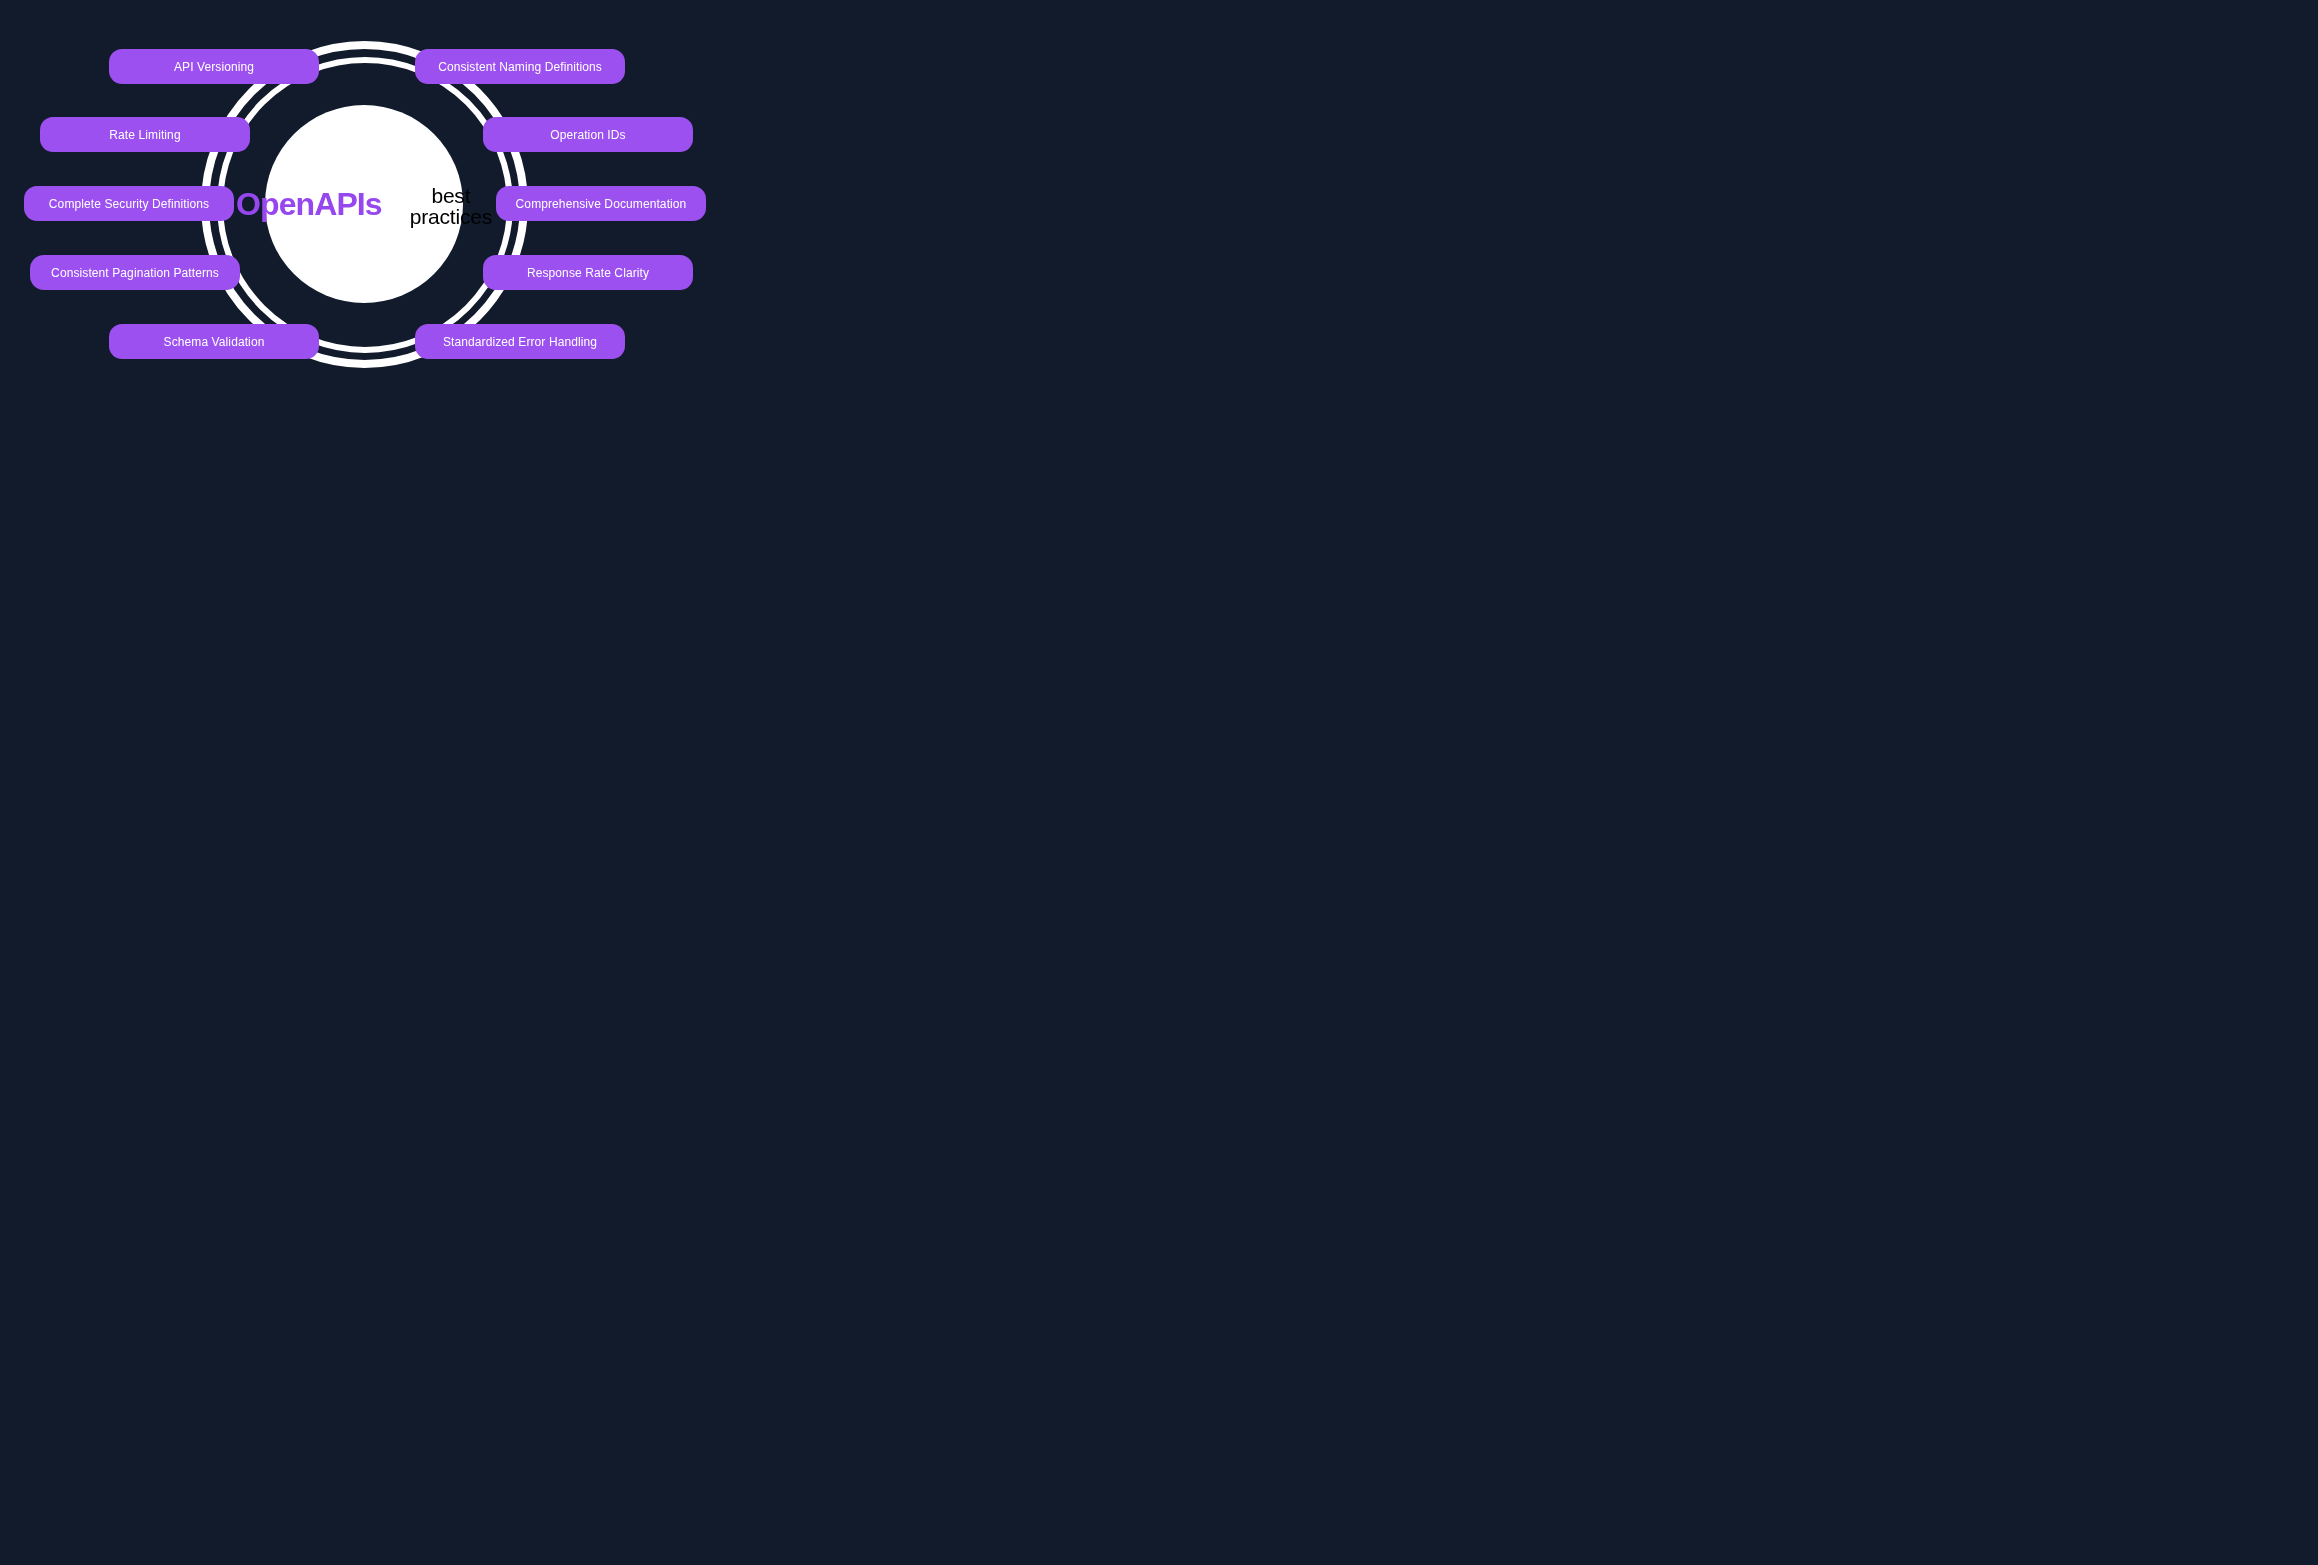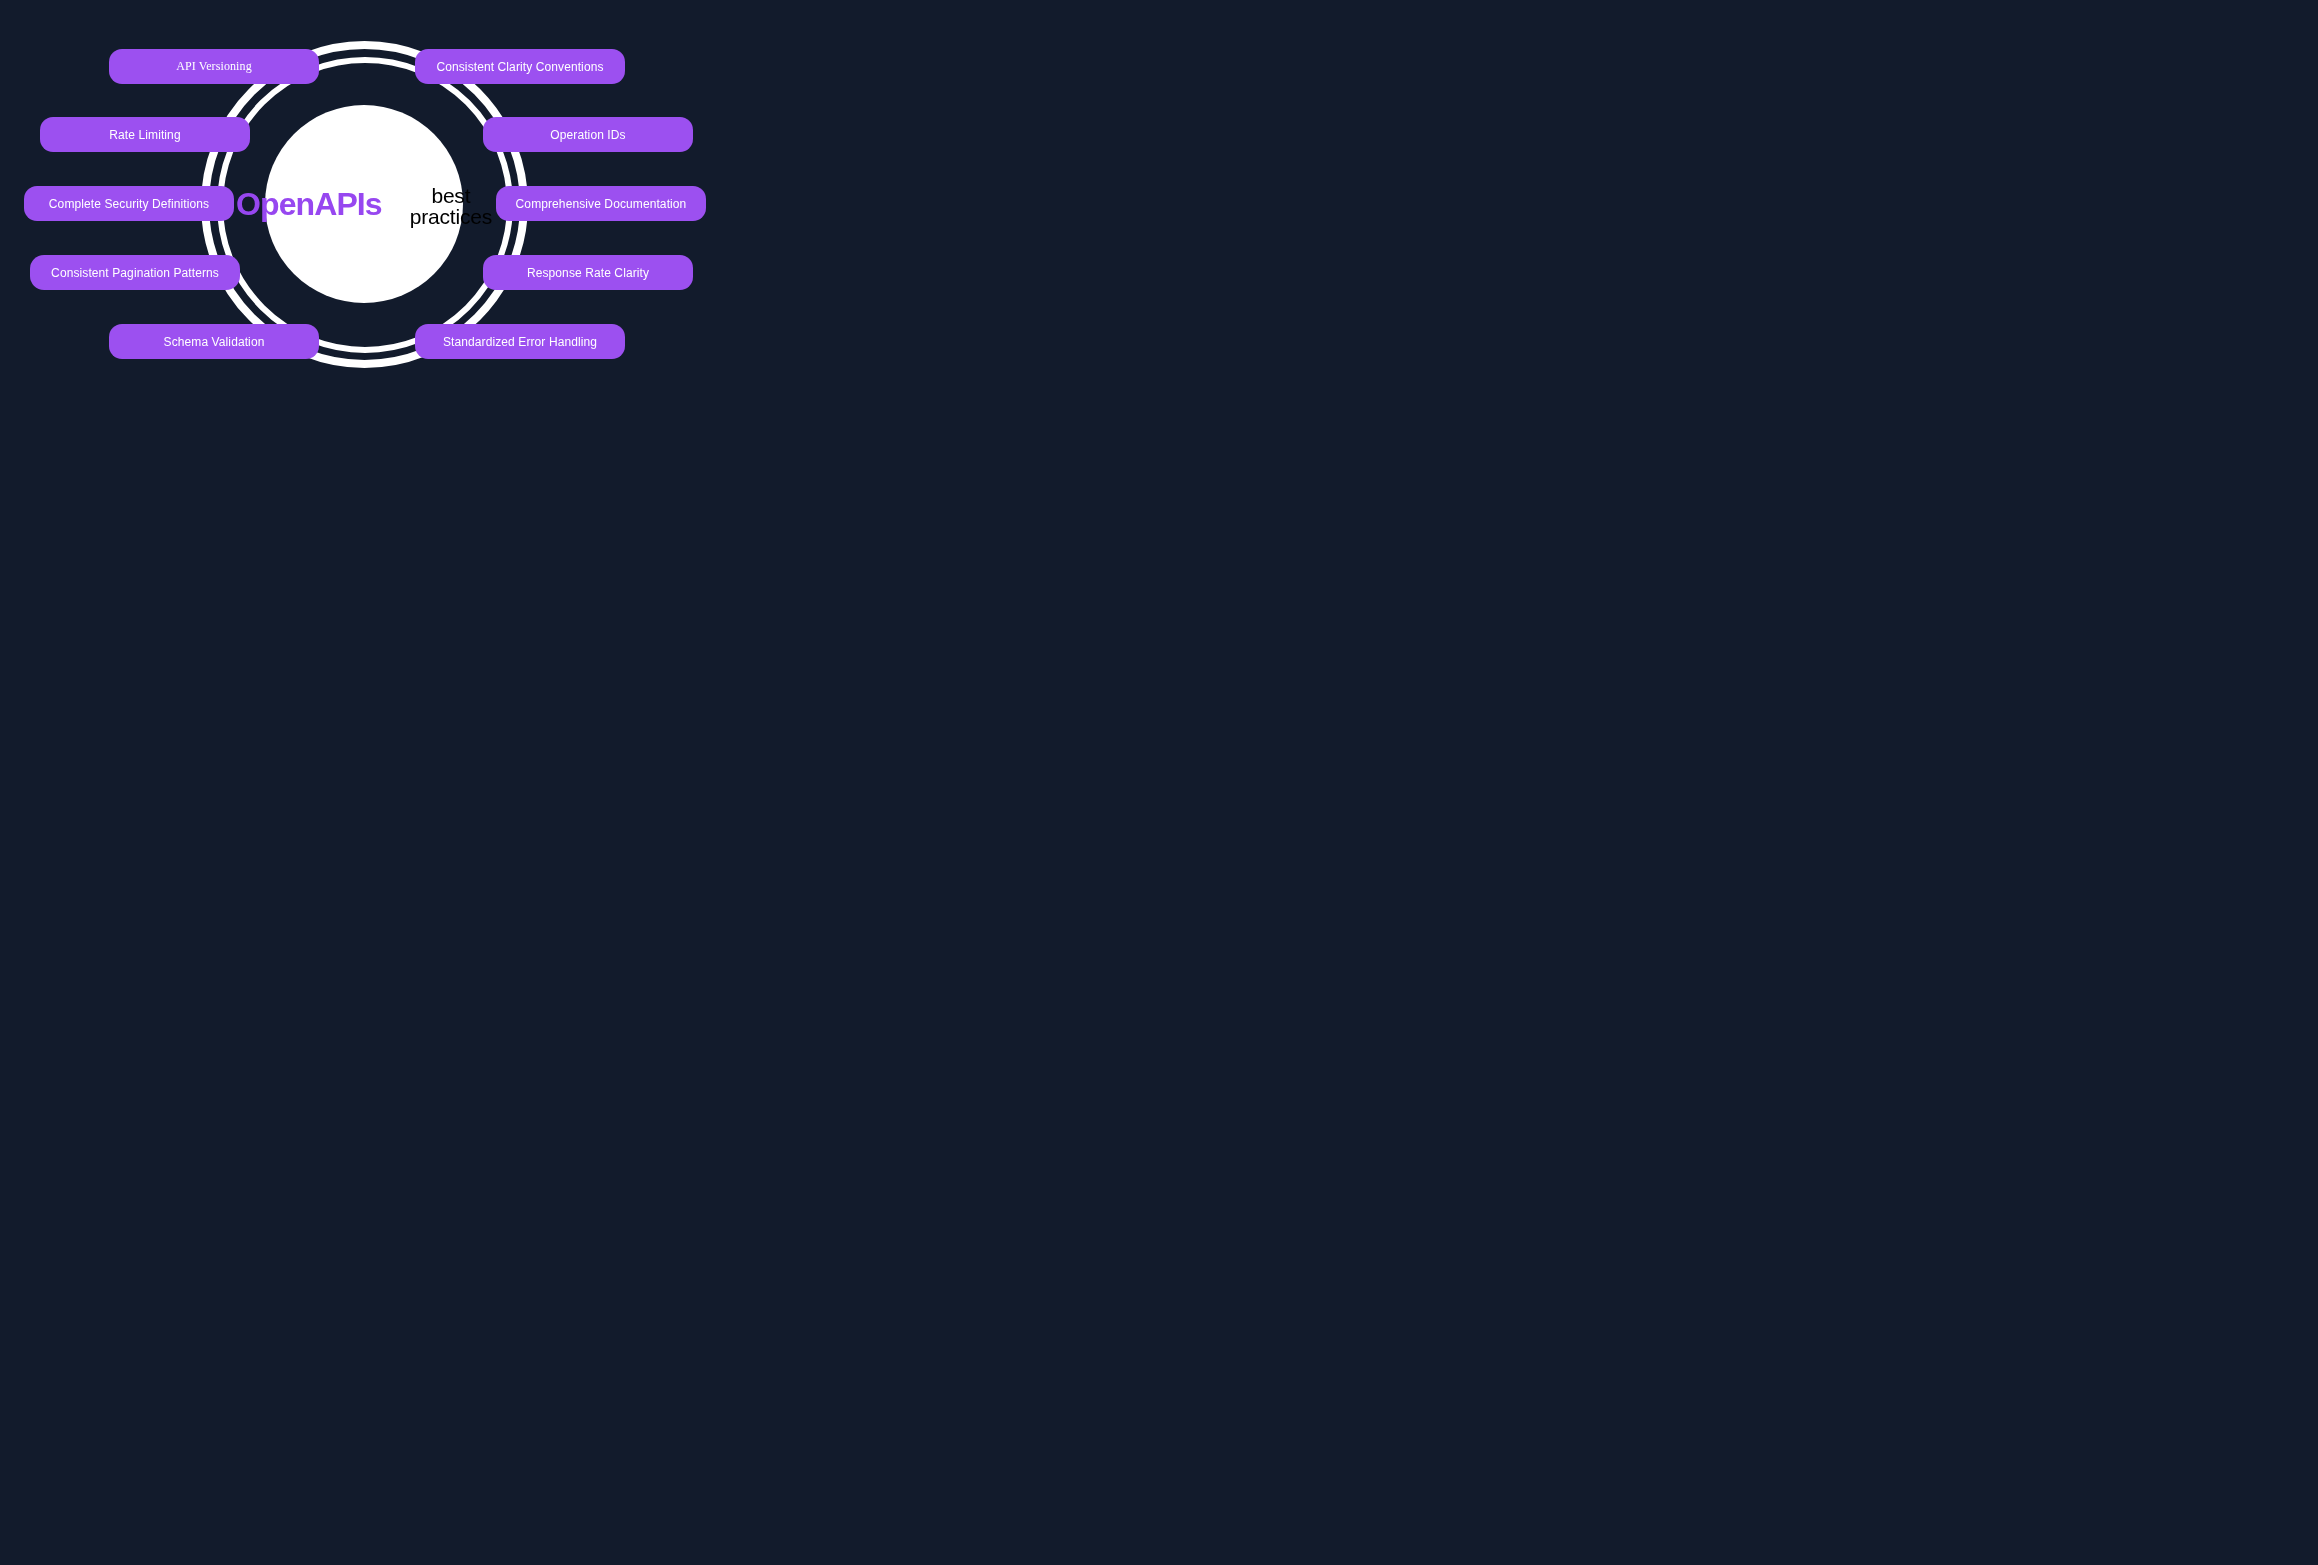--- a/index.html
+++ b/index.html
@@ -80,21 +80,21 @@
     justify-content: center;
   }
   .pill-label {
     color: #ffffff;
     font-size: 12px;
     font-weight: 400;
     letter-spacing: 0.1px;
     white-space: nowrap;
   }
   
-  .p0 { left: 109px;  top: 49px; font-family: Liberation Serif, serif; }
+  .p0 { left: 109px;  top: 49px; }
   .p1 { left: 415px;  top: 49px; }
   .p2 { left: 40px;   top: 117px; }
   .p3 { left: 483px; top: 117px; justify-content: center; }
   .p4 { left: 24px;   top: 186px; }
   .p5 { left: 496px; top: 186px; }
   .p6 { left: 30px;   top: 255px; border-radius: 14px; }
   .p7 { left: 483px; top: 255px; }
   .p8 { left: 109px;  top: 324px; }
   .p9 { left: 415px;  top: 324px; }
 </style>
@@ -108,21 +108,21 @@
 
   <div class="center-circle">
     <div class="center-title">OpenAPIs</div>
     <div class="center-subtitle">best practices</div>
   </div>
 
   <div class="pill p0">
     <span class="pill-label">API Versioning</span>
   </div>
   <div class="pill p1">
-    <span class="pill-label">Consistent Clarity Conventions</span>
+    <span class="pill-label">Consistent Naming Definitions</span>
   </div>
   <div class="pill p2">
     <span class="pill-label">Rate Limiting</span>
   </div>
   <div class="pill p3">
     <span class="pill-label">Operation IDs</span>
   </div>
   <div class="pill p4">
     <span class="pill-label">Complete Security Definitions</span>
   </div>

